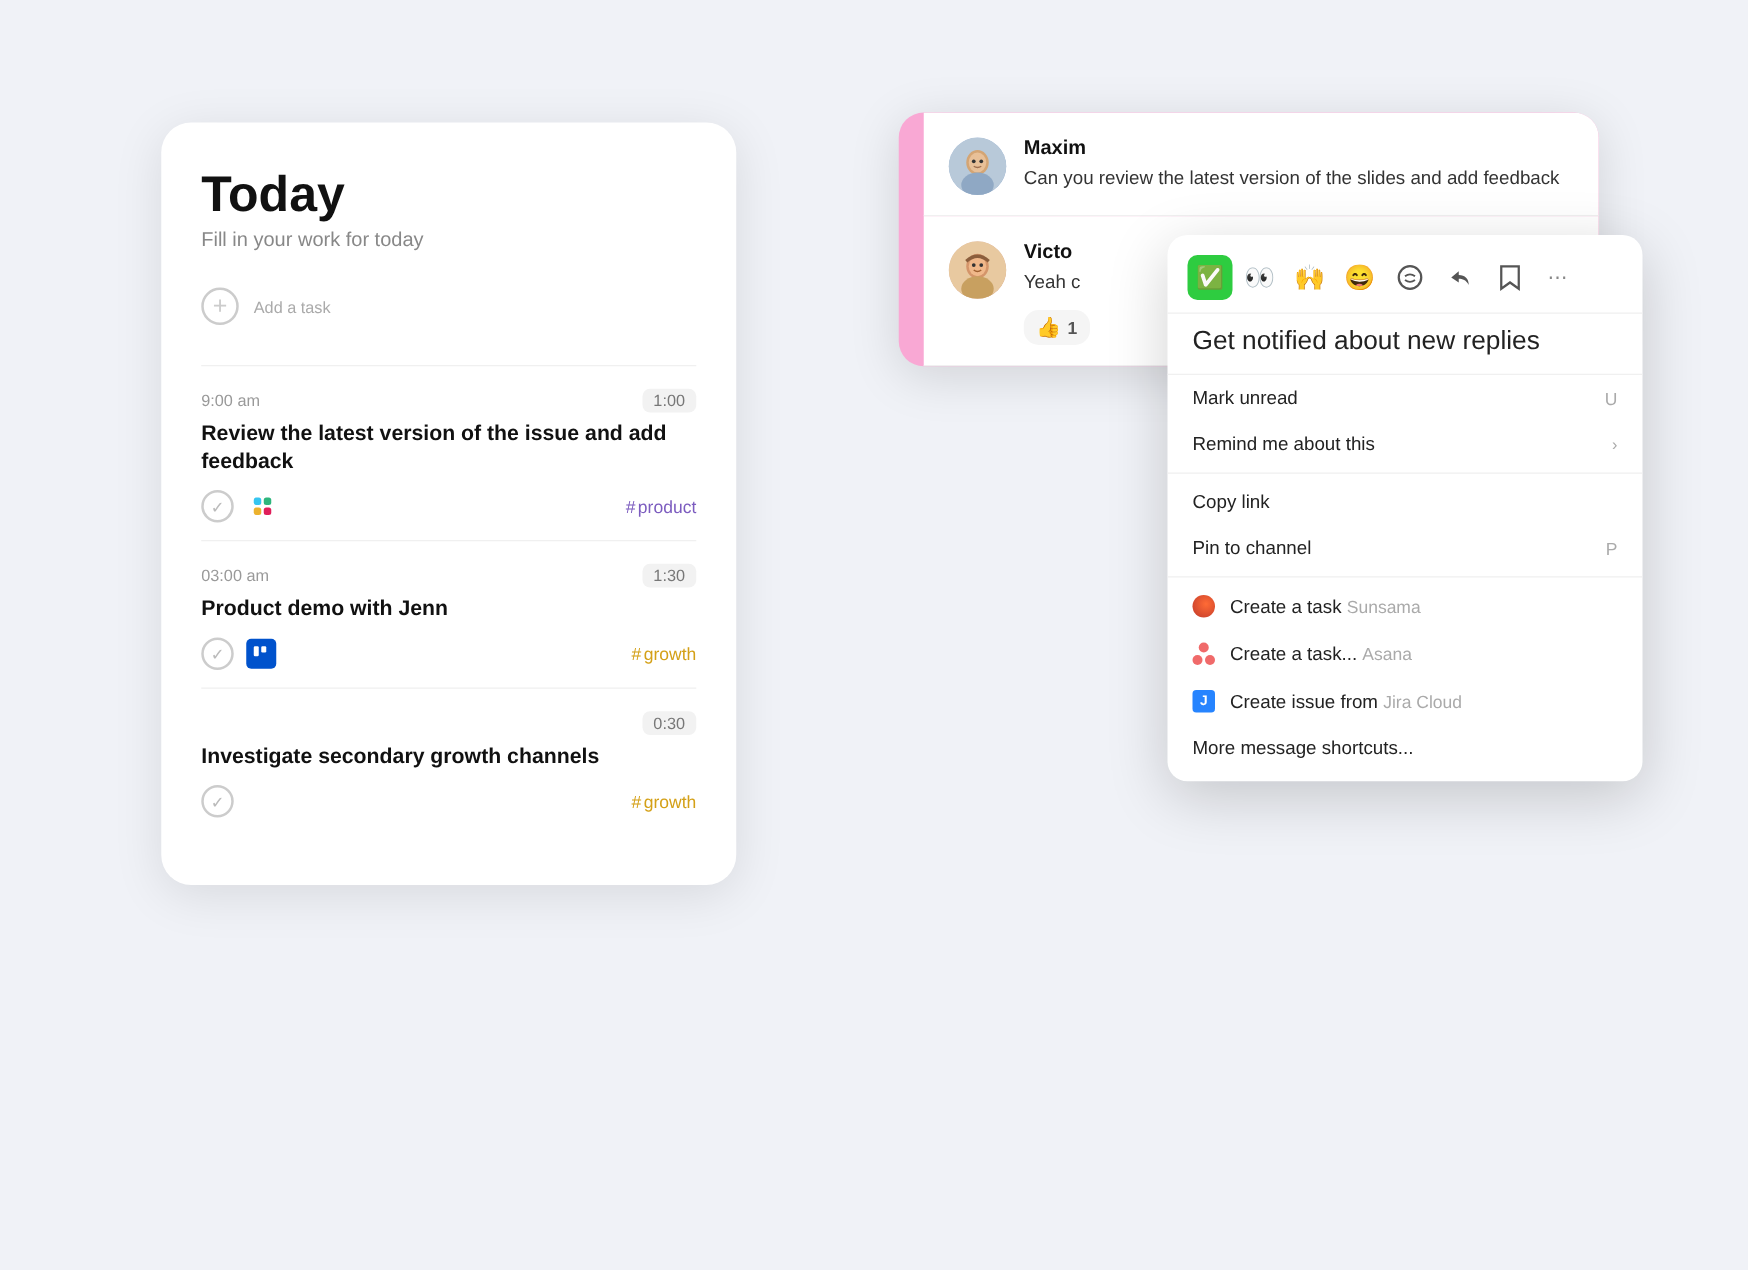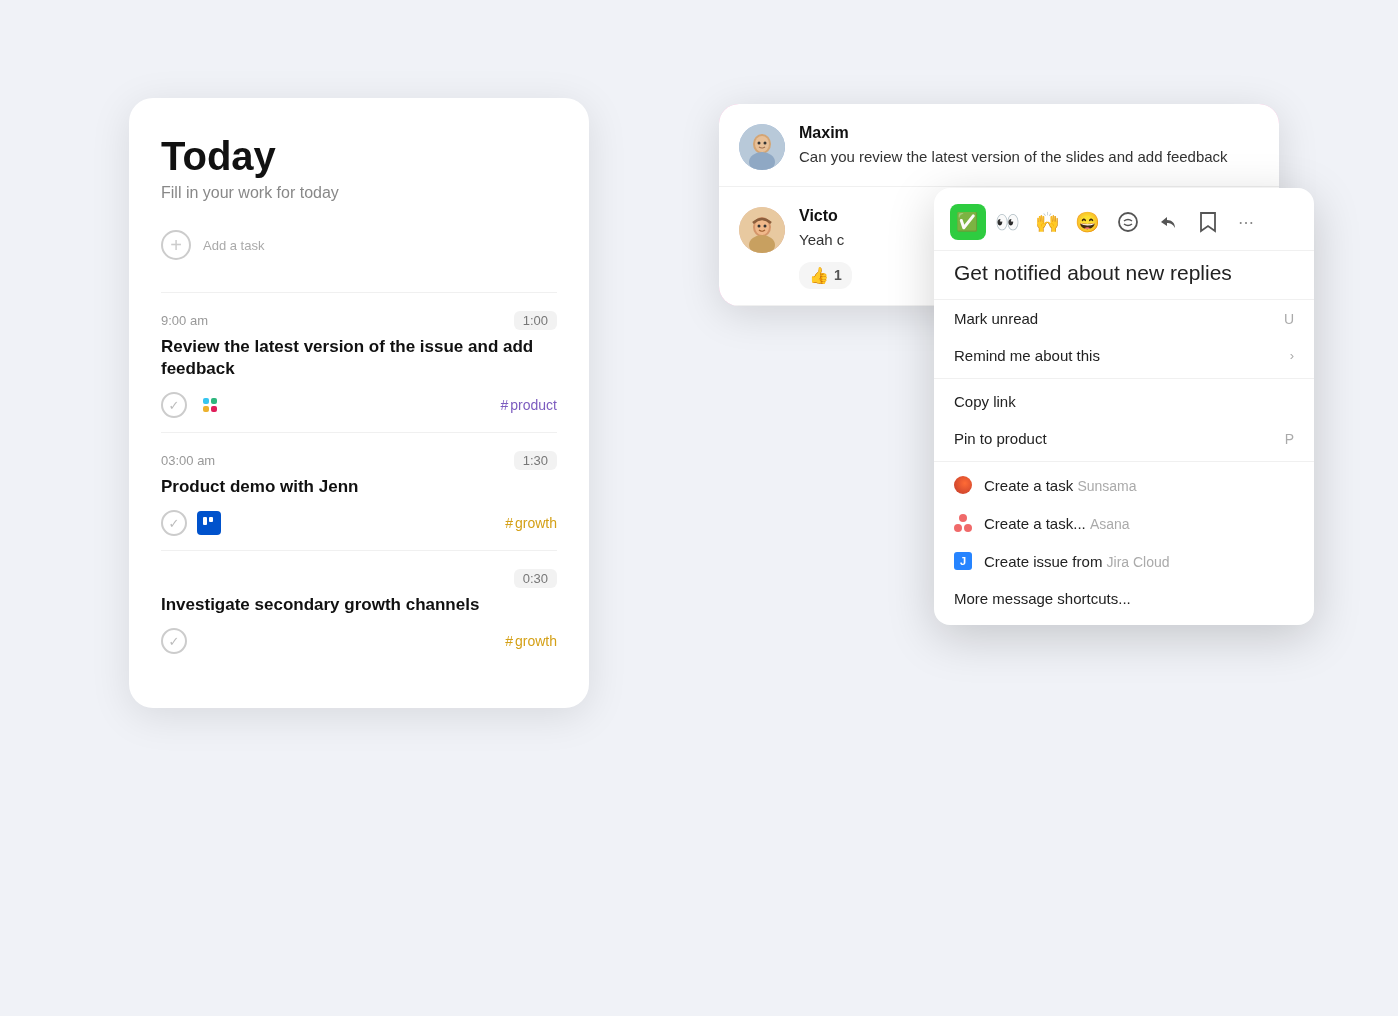--- a/index.html
+++ b/index.html
@@ -154,26 +154,27 @@
       border-radius: 4px;
       color: white;
       font-size: 14px;
       font-weight: 700;
     }
 
     
     .slack-panel {
       position: absolute;
       right: 20px;
-      top: 46px;
+      top: 32px;
       width: 560px;
       background: #f9a8d4;
       border-radius: 20px;
       box-shadow: 0 8px 40px rgba(0,0,0,0.13);
       overflow: hidden;
+      padding-left: 20px;
     }
 
     
     .slack-message {
       display: flex;
       gap: 14px;
       padding: 20px 20px 16px;
       border-bottom: 1px solid #f0f0f0;
       background: #fff;
     }
@@ -524,21 +525,21 @@
       <span class="ctx-item-chevron">›</span>
     </div>
 
     <div class="ctx-divider"></div>
 
     <div class="ctx-item">
       <span class="ctx-item-label">Copy link</span>
     </div>
 
     <div class="ctx-item">
-      <span class="ctx-item-label">Pin to product</span>
+      <span class="ctx-item-label">Pin to channel</span>
       <span class="ctx-item-shortcut">P</span>
     </div>
 
     <div class="ctx-divider"></div>
 
     <div class="ctx-item">
       <div class="sunsama-icon"></div>
       <span class="ctx-item-label">Create a task <span style="color:#aaa;font-size:14px;">Sunsama</span></span>
     </div>
 

